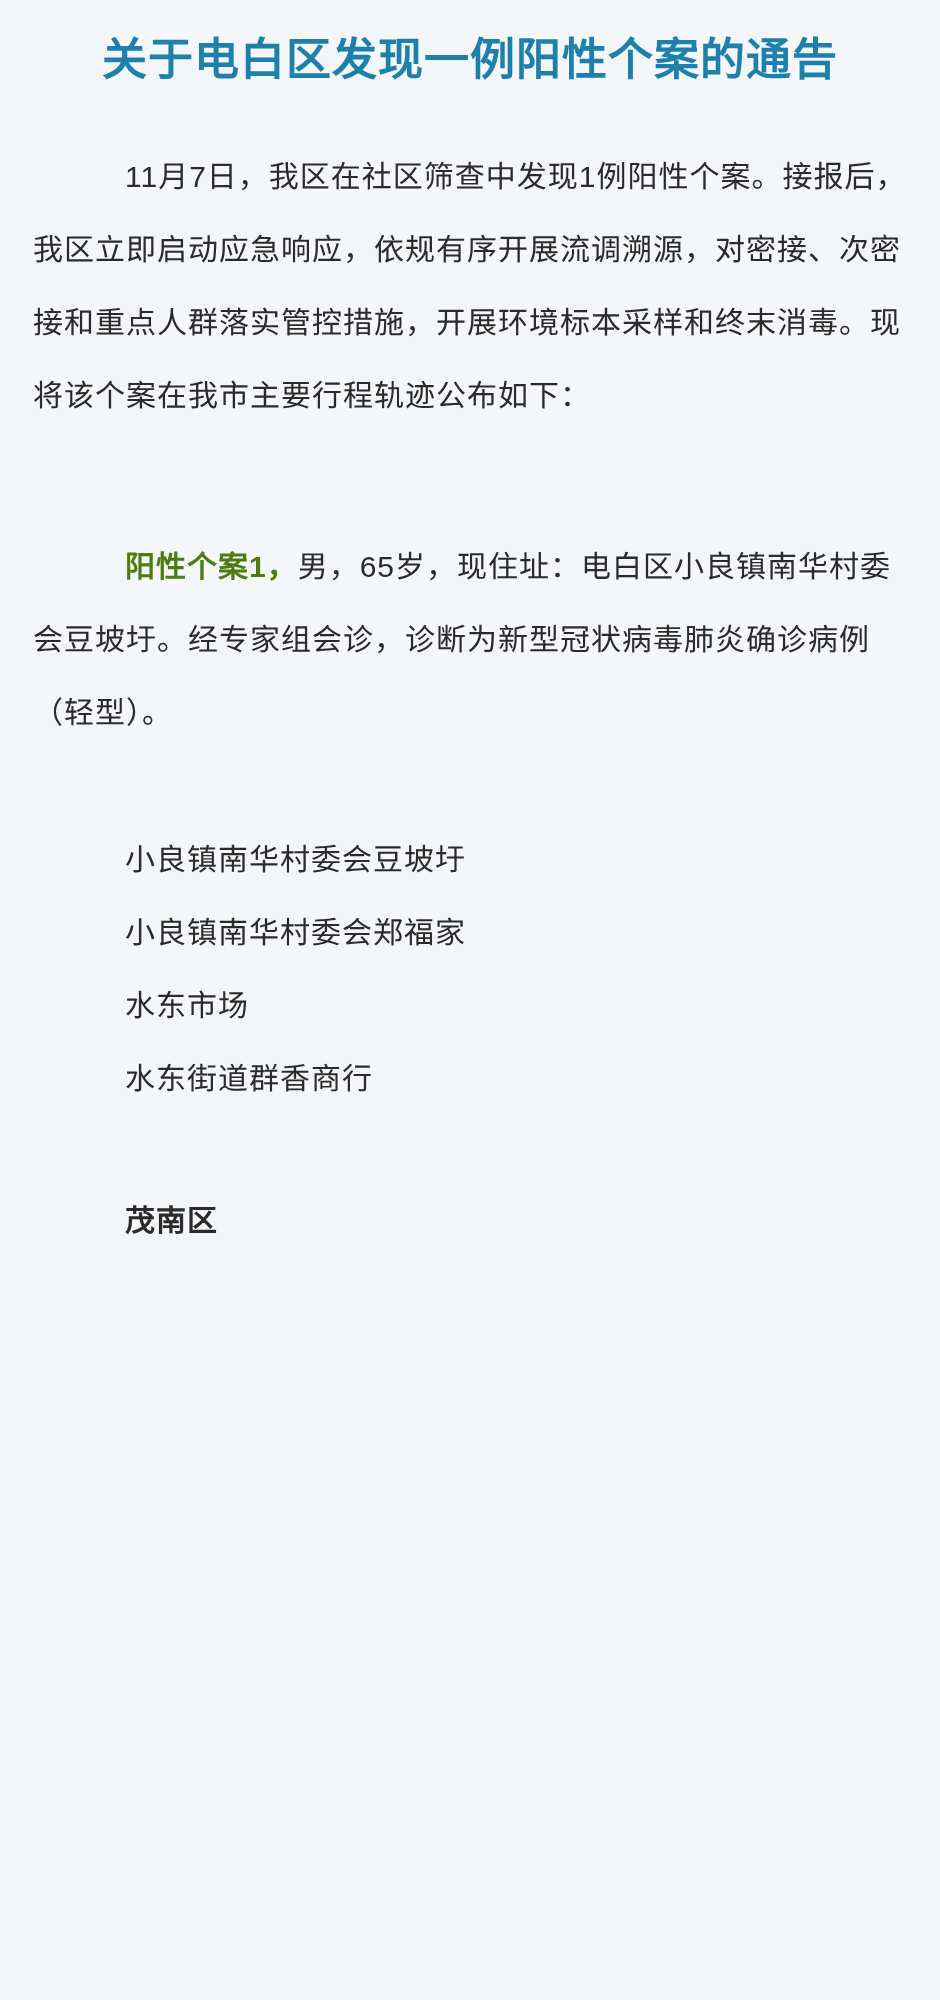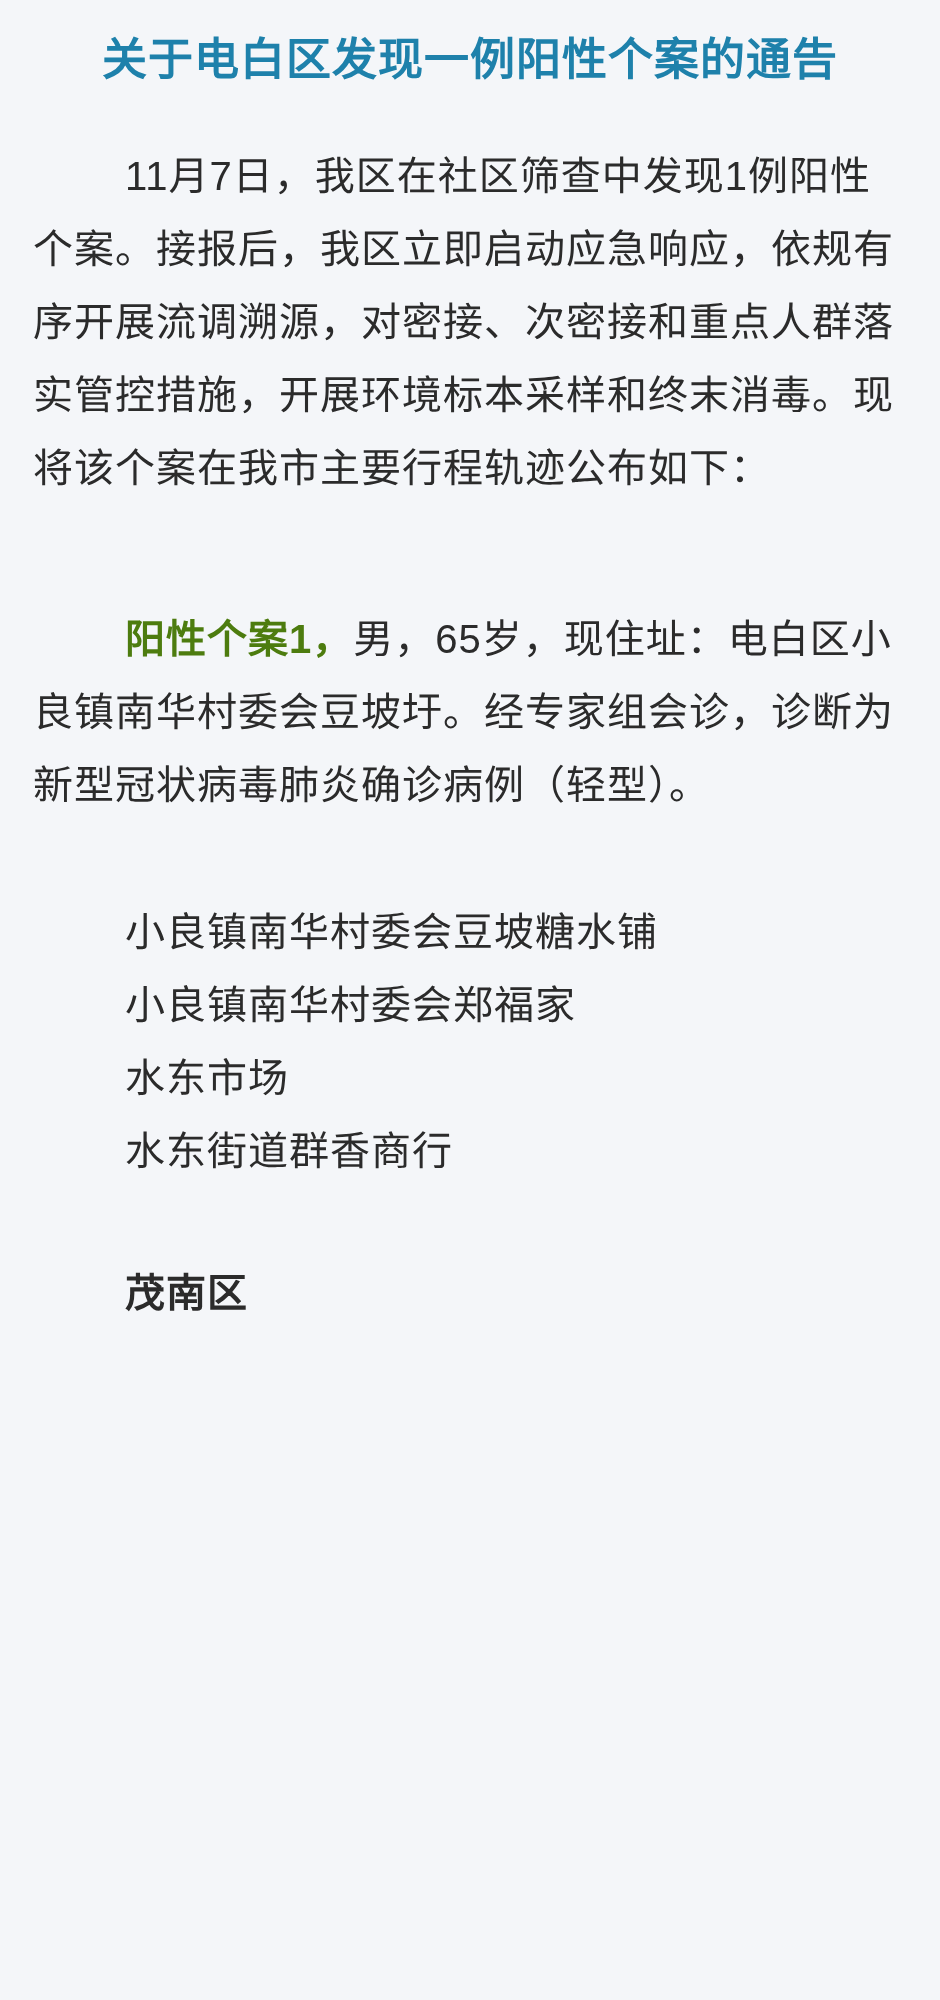--- a/index.html
+++ b/index.html
@@ -23,21 +23,21 @@
     margin: 28px 0 48px 0;
     font-size: 45px;
     line-height: 64px;
     font-weight: bold;
     text-align: center;
     color: #1e81ab;
     letter-spacing: 1px;
   }
   .para {
     margin: 0 0 74px 0;
-    font-size: 40px;
+    font-size: 30px;
     line-height: 73px;
     text-indent: 92px;
     letter-spacing: 1px;
   }
   .para.first {
     margin-bottom: 98px;
   }
   .bold {
     font-weight: bold;
   }
@@ -63,21 +63,21 @@
 
   <h1 class="title">关于电白区发现一例阳性个案的通告</h1>
 
   <p class="para first">11月7日，我区在社区筛查中发现1例阳性个案。接报后，我区立即启动应急响应，依规有序开展流调溯源，对密接、次密接和重点人群落实管控措施，开展环境标本采样和终末消毒。现将该个案在我市主要行程轨迹公布如下：</p>
 
   <p class="para"><span class="case-label">阳性个案1，</span><span>男，65岁，现住址：电白区小良镇南华村委会豆坡圩。经专家组会诊，诊断为新型冠状病毒肺炎确诊病例（轻型）。</span></p>
 
 
 
   <div class="place-list">
-    <p class="para">小良镇南华村委会豆坡糖水铺</p>
+    <p class="para">小良镇南华村委会豆坡圩</p>
     <p class="para">小良镇南华村委会郑福家</p>
     <p class="para">水东市场</p>
     <p class="para">水东街道群香商行</p>
   </div>
 
   <p class="para bold district-heading-last">茂南区</p>
 
 </div>
 
 </body></html>

